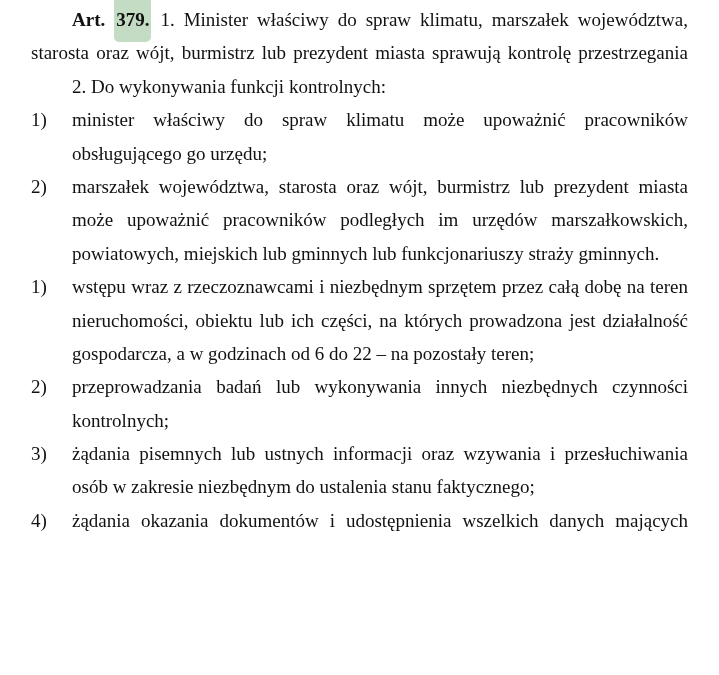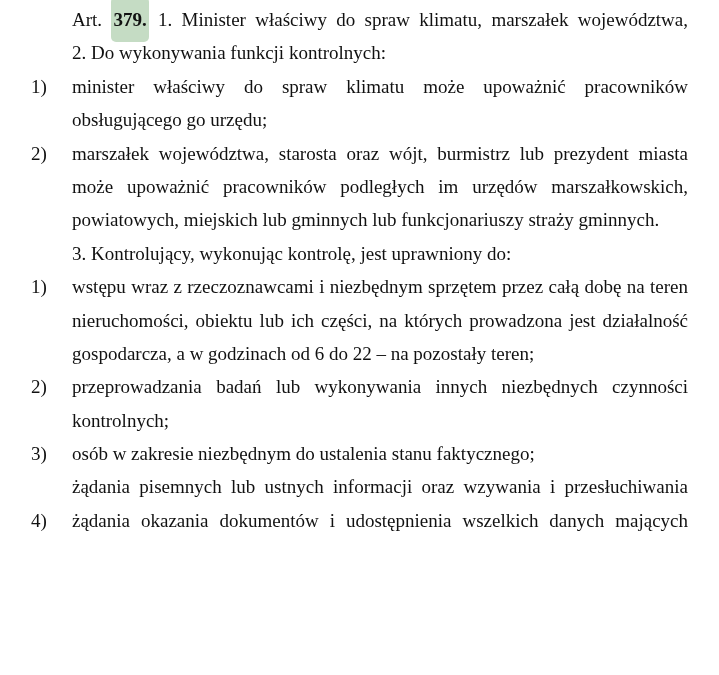--- a/index.html
+++ b/index.html
@@ -35,69 +35,69 @@
     .ind-first { padding-left: 41px; }
     .item {
       position: relative;
       padding-left: 41px;
     }
     .num {
       position: absolute;
       left: 0;
       top: 0;
     }
-    .art-label { font-weight: normal; }
+    .art-label { font-weight: bold; }
     .art-num {
       font-weight: bold;
       background: #c5dcc4;
       border-radius: 5px;
       padding: 12px 2px;
     }
   </style>
 </head>
 <body>
 
 <div class="doc">
 
   <div class="line just ind-first"><span class="art-label">Art.</span> <span class="art-num">379.</span><span> 1. Minister właściwy do spraw klimatu, marszałek województwa,</span></div>
+  <div class="line just">starosta oraz wójt, burmistrz lub prezydent miasta sprawują kontrolę przestrzegania</div>
 
   <div class="line ind-first">2. Do wykonywania funkcji kontrolnych:</div>
 
   <div class="item">
     <span class="num line">1)</span>
     <div class="line just">minister właściwy do spraw klimatu może upoważnić pracowników</div>
     <div class="line">obsługującego go urzędu;</div>
   </div>
 
   <div class="item">
     <span class="num line">2)</span>
     <div class="line just">marszałek województwa, starosta oraz wójt, burmistrz lub prezydent miasta</div>
     <div class="line just">może upoważnić pracowników podległych im urzędów marszałkowskich,</div>
     <div class="line">powiatowych, miejskich lub gminnych lub funkcjonariuszy straży gminnych.</div>
   </div>
 
-  <div class="line ind-first">3. Kontrolujący, wykonując kontrolę, jest uprawniony do:</div>
 
   <div class="item">
     <span class="num line">1)</span>
     <div class="line just">wstępu wraz z rzeczoznawcami i niezbędnym sprzętem przez całą dobę na teren</div>
     <div class="line just">nieruchomości, obiektu lub ich części, na których prowadzona jest działalność</div>
     <div class="line">gospodarcza, a w godzinach od 6 do 22 – na pozostały teren;</div>
   </div>
 
   <div class="item">
     <span class="num line">2)</span>
     <div class="line just">przeprowadzania badań lub wykonywania innych niezbędnych czynności</div>
     <div class="line">kontrolnych;</div>
   </div>
 
   <div class="item">
     <span class="num line">3)</span>
+    <div class="line just">żądania pisemnych lub ustnych informacji oraz wzywania i przesłuchiwania</div>
     <div class="line">osób w zakresie niezbędnym do ustalenia stanu faktycznego;</div>
-    <div class="line just">żądania pisemnych lub ustnych informacji oraz wzywania i przesłuchiwania</div>
   </div>
 
   <div class="item">
     <span class="num line">4)</span>
     <div class="line just">żądania okazania dokumentów i udostępnienia wszelkich danych mających</div>
   </div>
 
 </div>
 
 </body></html>

